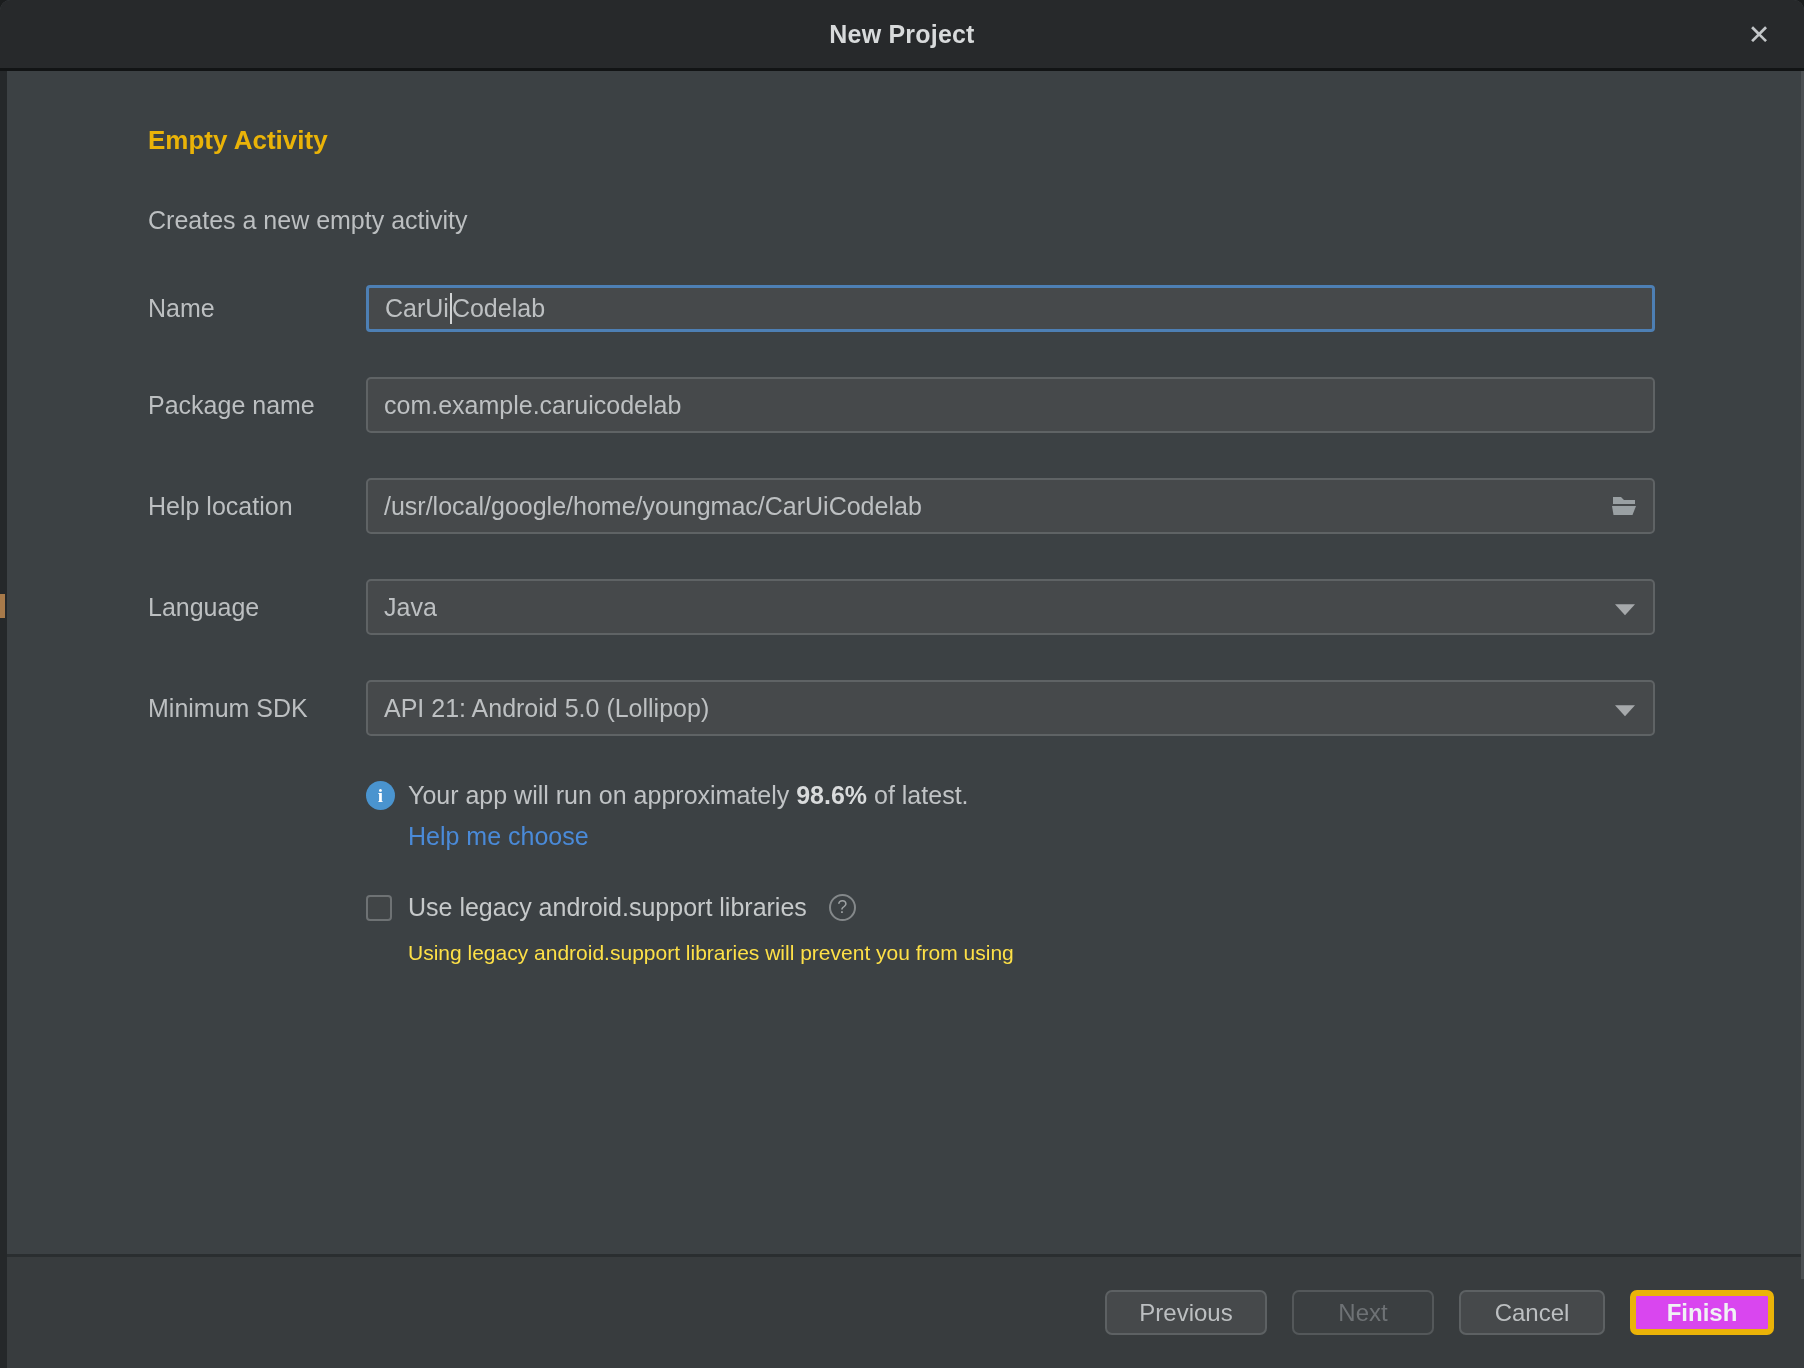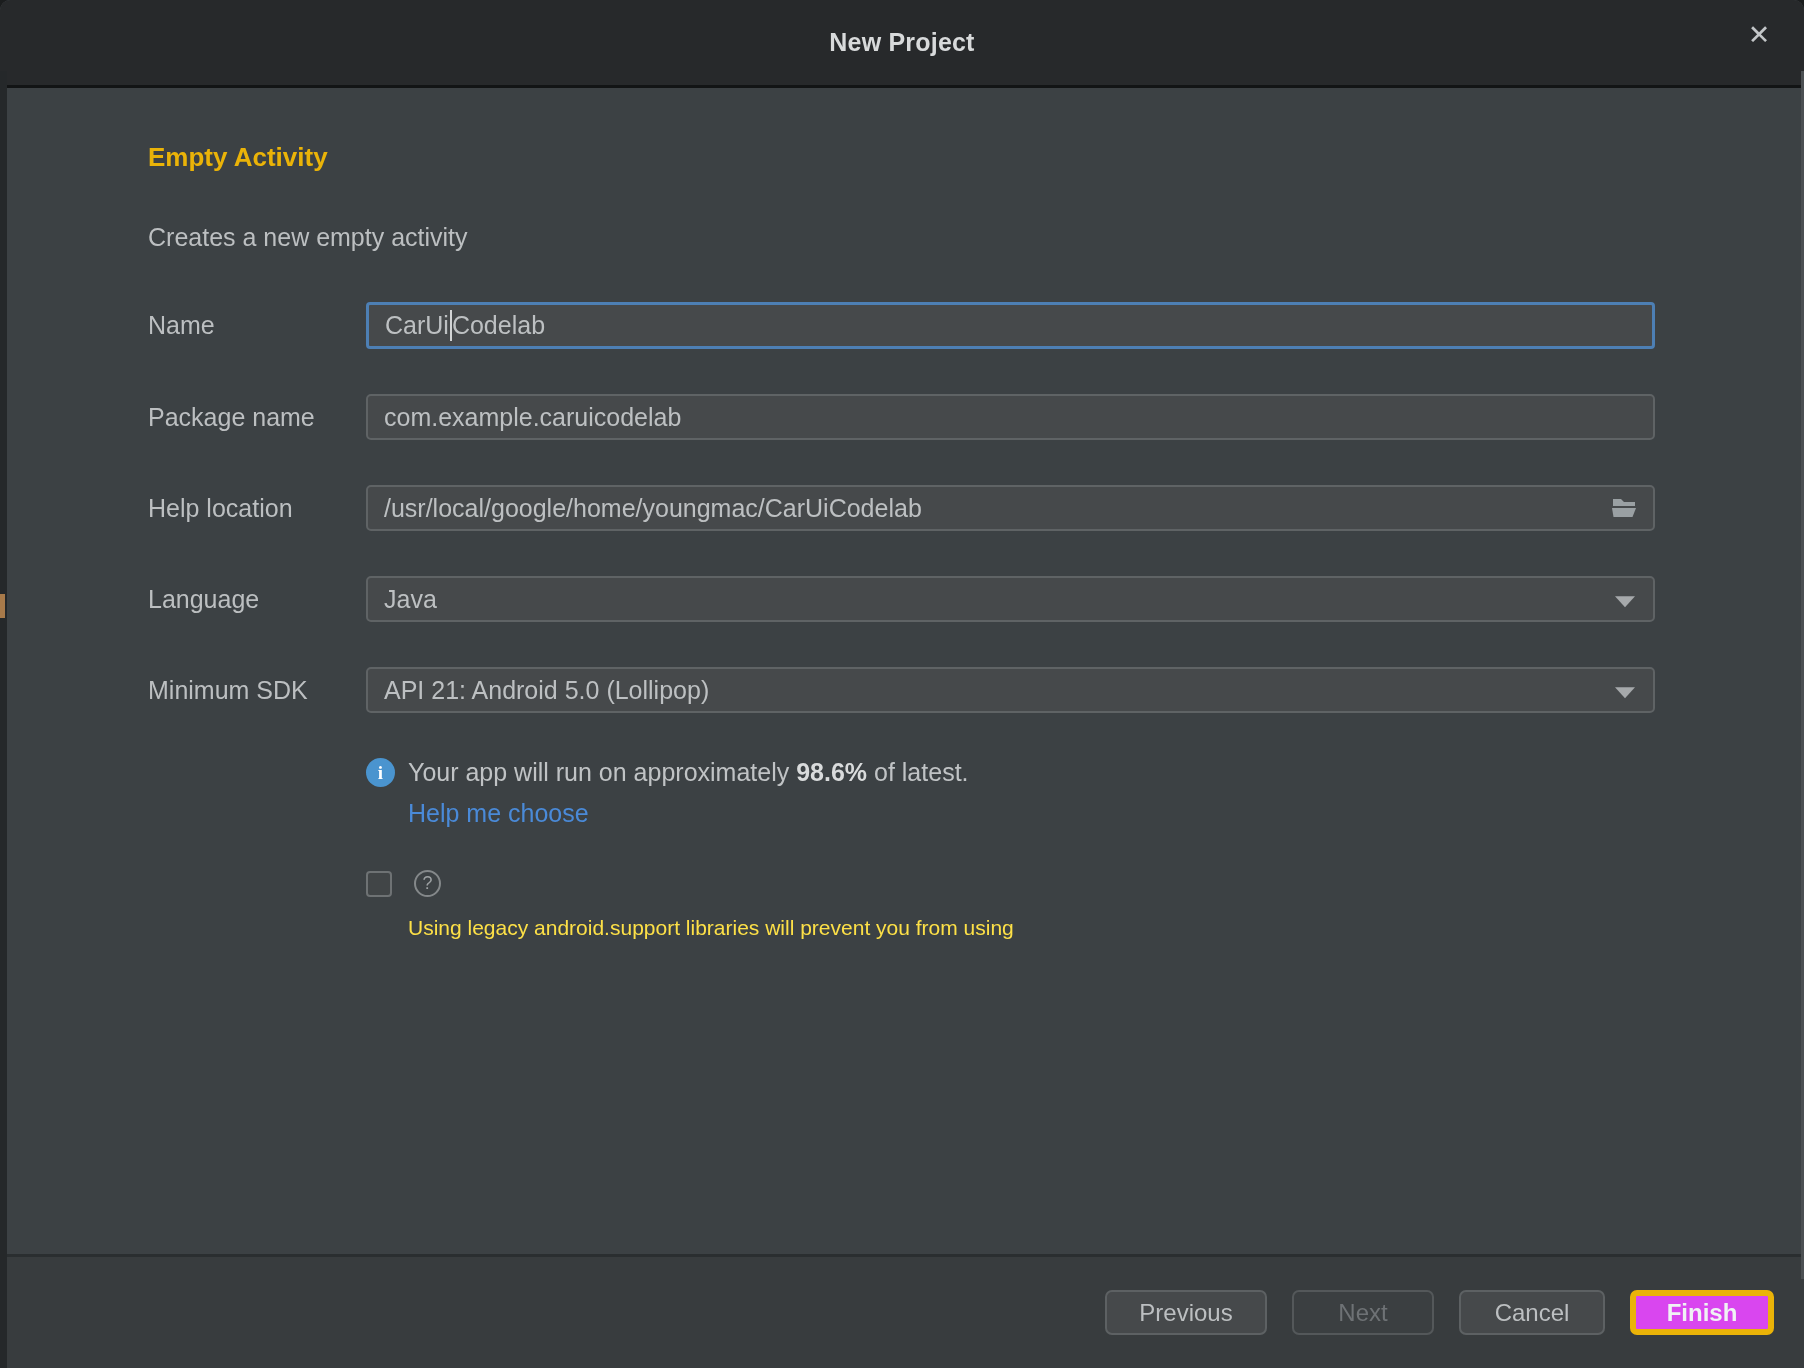--- a/index.html
+++ b/index.html
@@ -7,21 +7,21 @@
   .dialog{
     position:relative;width:1804px;height:1368px;overflow:hidden;
     background:#3c4144;
     font-family:"Liberation Sans","DejaVu Sans",sans-serif;
     color:#bfc2c4;
     border-radius:10px 10px 0 0;
     display:flex;flex-direction:column;
   }
   
   .titlebar{
-    position:relative;height:88px;flex:0 0 auto;
+    position:relative;height:71px;flex:0 0 auto;
     background:#27292b;border-bottom:3px solid #121415;
     display:flex;align-items:center;justify-content:center;
     border-radius:10px 10px 0 0;
   }
   .titlebar .title{font-size:25px;font-weight:bold;color:#d8dadb;letter-spacing:.2px;}
   .close-btn{
     position:absolute;right:24px;top:14px;width:42px;height:42px;
     display:flex;align-items:center;justify-content:center;
     color:#c3c6c8;font-size:27px;font-weight:bold;cursor:pointer;line-height:1;
   }
@@ -30,21 +30,21 @@
   .left-edge{position:absolute;left:0;top:71px;bottom:0;width:7px;background:#25282a;z-index:4;}
   .right-edge{position:absolute;right:0;top:71px;bottom:89px;width:3px;background:#4c5053;z-index:4;}
   .orange-notch{position:absolute;left:0;top:594px;width:5px;height:24px;background:#a87a4a;z-index:6;}
   .heading{font-size:26px;font-weight:bold;color:#eab308;line-height:34px;}
   .subheading{margin-top:46px;font-size:25px;line-height:34px;color:#bcbfc1;}
   
   .form{margin-top:48px;}
   .form-row{display:grid;grid-template-columns:218px 1289px;align-items:center;margin-bottom:45px;}
   .form-label{font-size:25px;color:#bcbfc1;}
   .field{
-    position:relative;height:46px;background:#46494b;
+    position:relative;height:56px;background:#46494b;
     border:2px solid #5f6365;border-radius:5px;
     display:flex;align-items:center;padding:0 16px;
     font-size:25px;color:#bdc0c2;cursor:text;
   }
   .field.focused{height:47px;border:3px solid #4d7fb4;border-radius:4px;}
   .caret{display:inline-block;width:2px;height:31px;background:#d2d4d5;margin:0 0 0 1px;vertical-align:middle;}
   .field .trail-icon{position:absolute;right:14px;top:50%;transform:translateY(-50%);display:flex;}
   .dropdown{cursor:pointer;}
   .dropdown .arrow{
     position:absolute;right:18px;top:50%;transform:translateY(-25%);
@@ -153,20 +153,21 @@
 
     <div class="indent">
       <div class="sdk-info">
         <span class="info-icon">i</span>
         <span class="msg"><span>Your app will run on approximately </span><b>98.6%</b><span> of latest.</span></span>
       </div>
       <div class="help-link">Help me choose</div>
 
       <div class="legacy-row">
         <span class="checkbox"></span>
+        <span class="legacy-label">Use legacy android.support libraries</span>
         <span class="help-circle">?</span>
       </div>
       <div class="legacy-desc">
         <span>Using legacy android.support libraries will prevent you from using</span><br>
       </div>
     </div>
   </div>
 
   <div class="footer">
     <div class="btn btn-normal w-prev">Previous</div>

